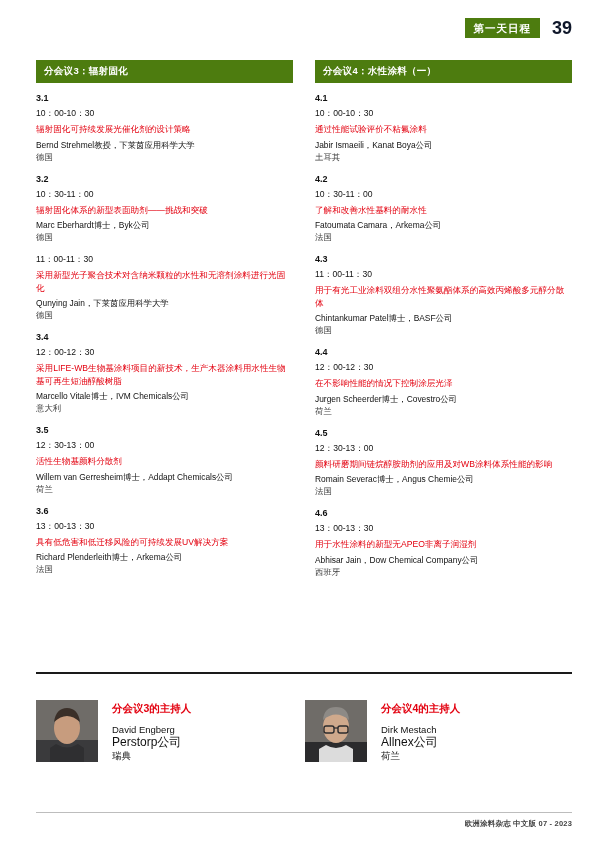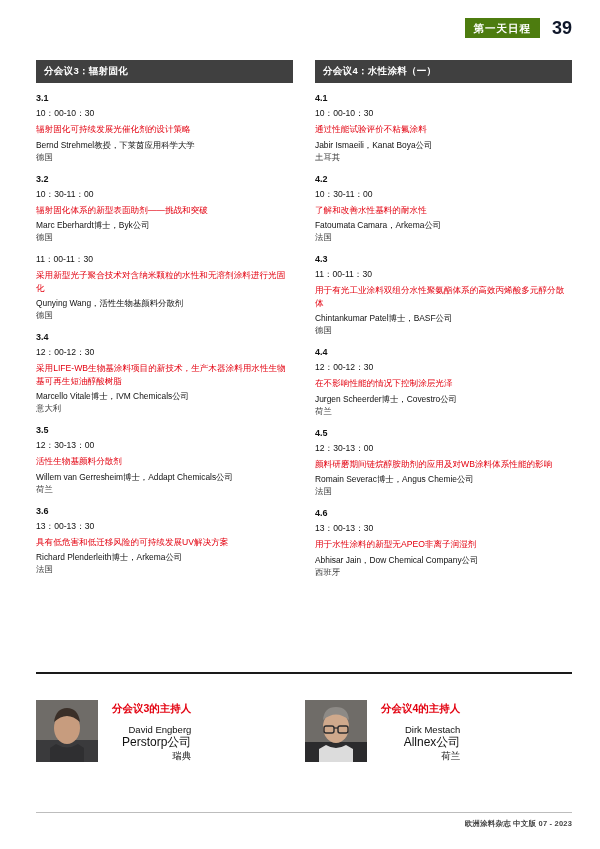--- a/index.html
+++ b/index.html
@@ -47,21 +47,21 @@
     position: absolute;
     top: 60px;
     left: 36px;
     right: 28px;
     display: flex;
     gap: 22px;
   }
   .column { width: 262px; }
 
   .col-title {
-    background: #404040;
+    background: #4d7c0f;
     color: #ffffff;
     font-size: 9.5px;
     font-weight: bold;
     padding: 5px 8px;
     letter-spacing: .3px;
     margin-bottom: 10px;
   }
 
   .entry { margin-bottom: 11px; }
   .entry-num {
@@ -101,21 +101,20 @@
     height: 2px;
     background: #1a1a1a;
   }
   .hosts {
     position: absolute;
     top: 700px;
     left: 36px;
     right: 28px;
     display: flex;
     gap: 7px;
-    text-align: right;
   }
   .host { width: 262px; display: flex; gap: 14px; }
   .host-photo {
     width: 62px; height: 62px;
     flex: 0 0 62px;
     background: #6d6a67;
     overflow: hidden;
     position: relative;
   }
   .host-photo svg { display: block; }
@@ -173,21 +172,21 @@
       <div class="entry-num">3.2</div>
       <div class="entry-time">10：30-11：00</div>
       <div class="entry-title">辐射固化体系的新型表面助剂——挑战和突破</div>
       <div class="entry-speaker">Marc Eberhardt博士，Byk公司</div>
       <div class="entry-country">德国</div>
     </div>
 
     <div class="entry">
       <div class="entry-time">11：00-11：30</div>
       <div class="entry-title">采用新型光子聚合技术对含纳米颗粒的水性和无溶剂涂料进行光固化</div>
-      <div class="entry-speaker">Qunying Wang，活性生物基颜料分散剂</div>
+      <div class="entry-speaker">Qunying Jain，下莱茵应用科学大学</div>
       <div class="entry-country">德国</div>
     </div>
 
     <div class="entry">
       <div class="entry-num">3.4</div>
       <div class="entry-time">12：00-12：30</div>
       <div class="entry-title">采用LIFE-WB生物基涂料项目的新技术，生产木器涂料用水性生物基可再生短油醇酸树脂</div>
       <div class="entry-speaker">Marcello Vitale博士，IVM Chemicals公司</div>
       <div class="entry-country">意大利</div>
     </div>

